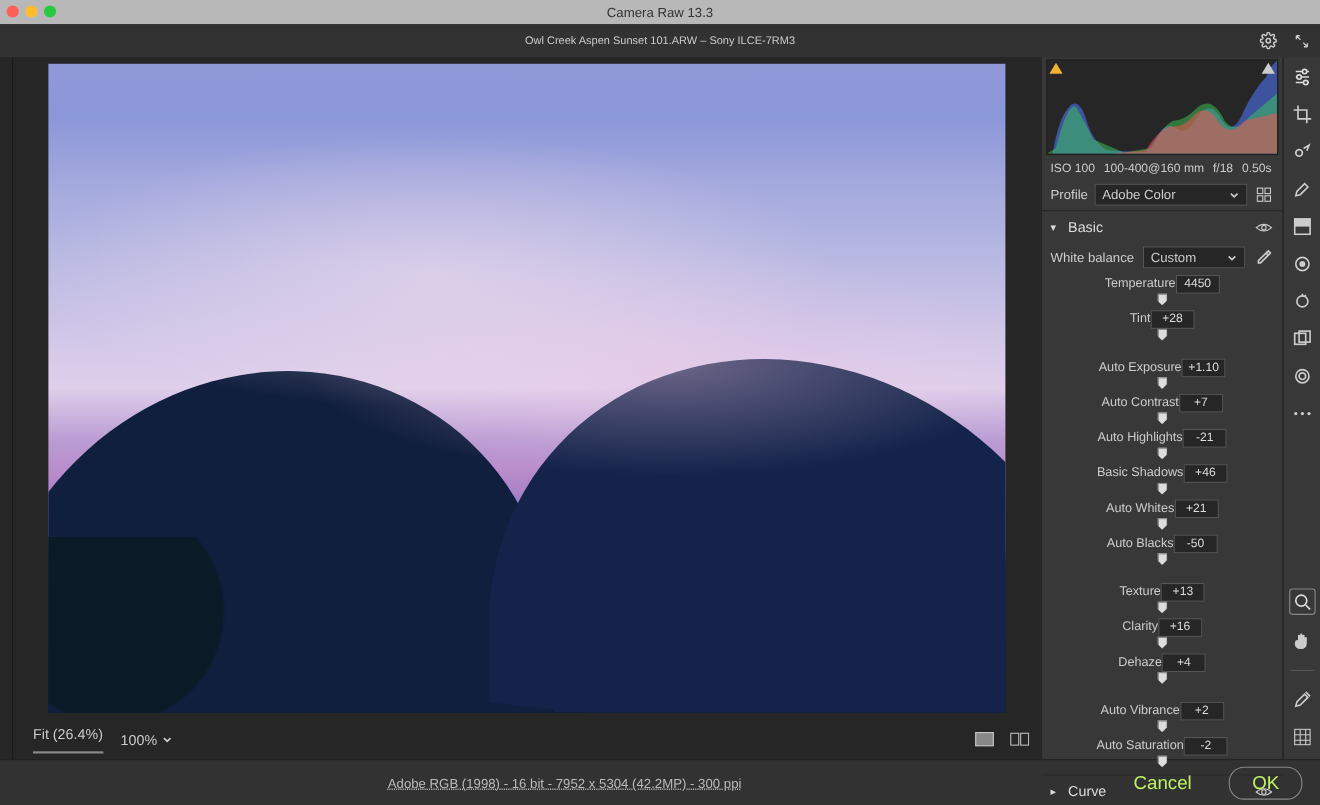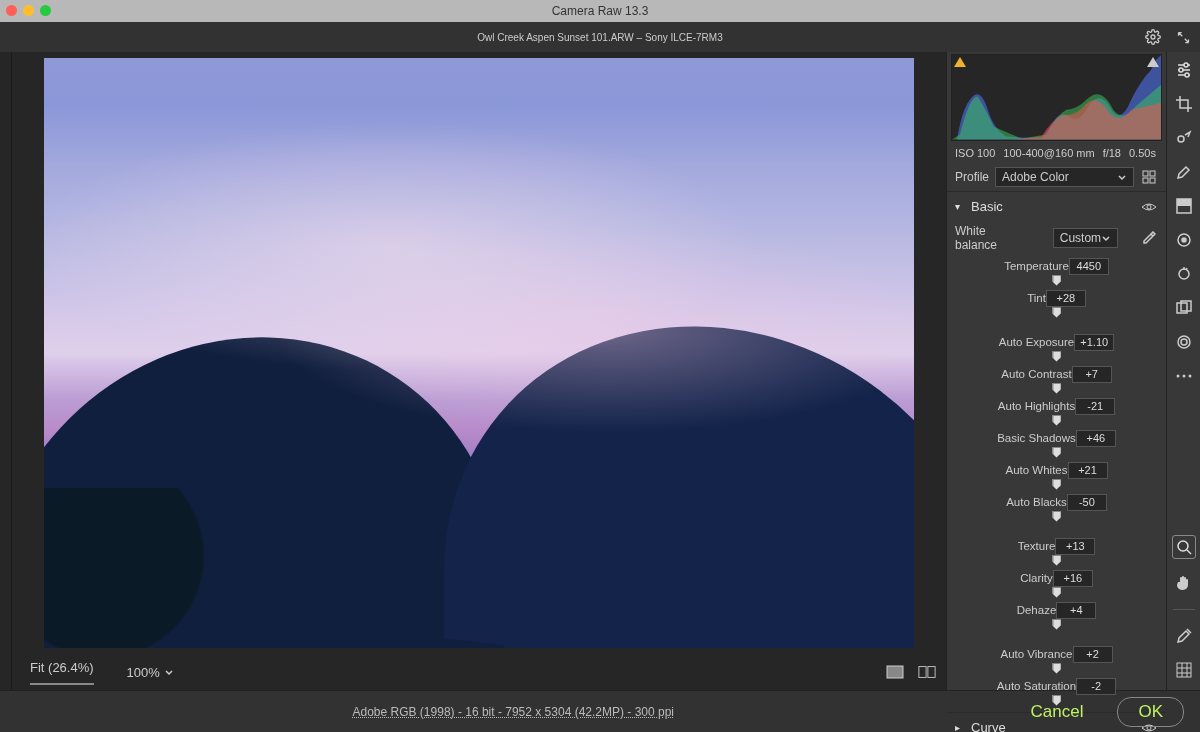--- a/index.html
+++ b/index.html
@@ -35,40 +35,40 @@
   }
   .hill-l { position:absolute; left:-60px; bottom:-20px; width:520px; height:330px; background:#111f3f; border-radius:50% 50% 0 0 / 80% 80% 0 0; transform: skewY(-4deg); }
   .hill-r { position:absolute; right:-90px; bottom:-20px; width:560px; height:340px; background:#13234a; border-radius:50% 50% 0 0 / 80% 80% 0 0; transform: skewY(6deg); }
   .tree { position:absolute; left:-30px; bottom:-10px; width:220px; height:170px; background: radial-gradient(circle at 40% 40%, #0a1a26 0%, #0a1a26 60%, transparent 62%); }
   .peaks { position:absolute; left:50%; transform:translateX(-50%); bottom:120px; width:360px; height:60px; }
   .peaks svg { width:100%; height:100%; }
   .valley-fill { position:absolute; bottom:0; left:50%; transform:translateX(-50%); width:400px; height:170px; background:linear-gradient(to bottom,#1d3361 0%, #152347 100%); clip-path: polygon(0 100%, 0 30%, 50% 5%, 100% 30%, 100% 100%); }
 
   .canvas-footer { height: 36px; display: flex; align-items: center; padding: 0 10px; color: #ccc; }
   .fit-label { margin: 0 8px; font-size: 13px; }
-  .zoom-sel { margin-left: 25px; font-size: 13px; display:flex; align-items:center; gap:4px; }
+  .zoom-sel { margin-left: 8px; font-size: 13px; display:flex; align-items:center; gap:4px; }
   .cf-right { margin-left: auto; display:flex; gap:14px; align-items:center; }
 
   .right-panel { width: 220px; background: #383838; border-left: 1px solid #222; display:flex; flex-direction:column; }
   .histogram { height: 90px; margin: 2px 4px; background:#262626; position:relative; border:1px solid #222; }
   .histogram svg { width:100%; height:100%; }
   .hist-clip-l, .hist-clip-r { position:absolute; top:2px; width:0;height:0;border-left:6px solid transparent;border-right:6px solid transparent;border-bottom:10px solid #ccc; }
   .hist-clip-l { left:2px; border-bottom-color:#f0b030; }
   .hist-clip-r { right:2px; }
 
   .meta-row { padding: 4px 8px; font-size: 11px; color:#ccc; display:flex; gap:8px; }
   .profile-row { padding: 4px 8px; display:flex; align-items:center; gap:6px; font-size:12px; }
   .select { flex:1; background:#262626; border:1px solid #555; padding: 2px 6px; font-size:12px; color:#ccc; display:flex; justify-content:space-between; align-items:center; height:20px;}
 
   .section { border-top:1px solid #2a2a2a; }
   .section-head { display:flex; align-items:center; padding: 6px 8px; font-size:13px; color:#ddd; cursor:pointer; }
   .section-head .chev { margin-right:6px; width:10px; font-size:10px; }
   .section-head .vis { margin-left:auto; }
   .section-body { padding: 2px 8px 8px 8px; display:flex; flex-direction:column; gap:6px; }
-  .wb-row { display:flex; align-items:center; gap:22px; font-size:12px; }
+  .wb-row { display:flex; align-items:center; gap:8px; font-size:12px; }
 
   .slider-row { display:flex; flex-direction:column; gap:2px;align-items:center; }
   .slider-top { display:flex; justify-content:space-between; align-items:center; font-size:11.5px; }
   .slider-val { width:40px; height:17px; background:#262626; border:1px solid #555; text-align:center; font-size:11px; line-height:15px; color:#ddd; }
   .slider-track { height:3px; background:#555; position:relative; margin:2px 0; }
   .slider-track.grad-temp { background:linear-gradient(to right,#3a6ff0,#888,#f0c030); }
   .slider-track.grad-tint { background:linear-gradient(to right,#3fbf3f,#888,#d050d0); }
   .slider-track.grad-vib { background:linear-gradient(to right,#888 0%,#888 50%,#4aa0ff 70%,#f0b030 85%,#ff5040 100%); }
   .slider-thumb { position:absolute; top:-4px; width:9px; height:11px; background:#ddd; border:1px solid #888; transform:translateX(-50%); clip-path: polygon(0 0,100% 0,100% 60%,50% 100%,0 60%); }
 

